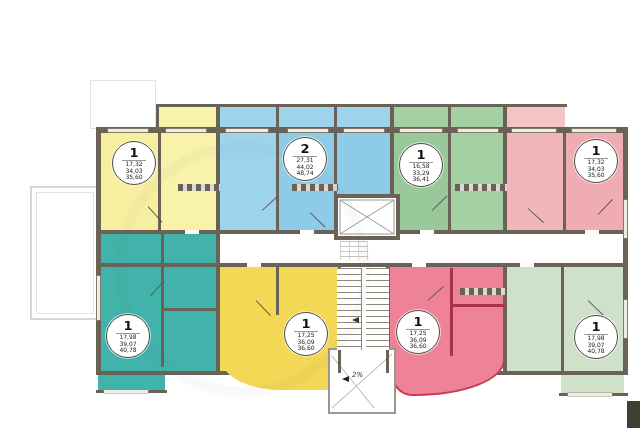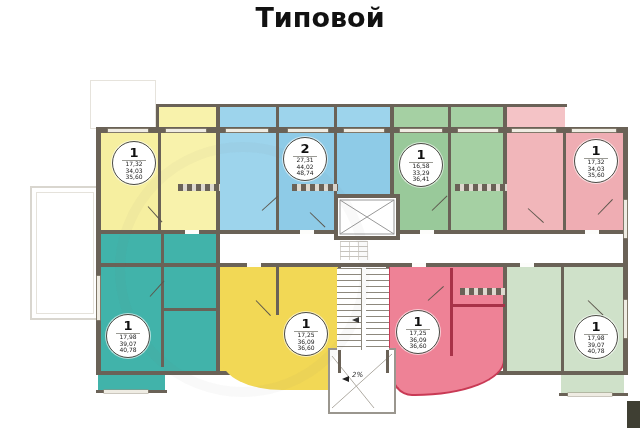--- a/index.html
+++ b/index.html
@@ -41,21 +41,20 @@
   .minitable{position:absolute;left:340px;top:241px;width:28px;height:19px;z-index:3;opacity:.55;
       background-image:repeating-linear-gradient(to bottom,#9a948a 0 1px,transparent 1px 5px),
                        repeating-linear-gradient(90deg,#b9b4aa 0 1px,transparent 1px 9px);}
   .artifact{position:absolute;left:627px;top:401px;width:13px;height:27px;background:#3f3f33;z-index:8;}
   svg.ovl{position:absolute;left:0;top:0;z-index:5;pointer-events:none;}
 </style>
 </head>
 <body>
 
 <div id="app">
-  <div class="title">Типовой</div>
 
   <div class="faint" style="left:90px;top:80px;width:64px;height:47px;"></div>
   <div class="outline" style="left:30px;top:186px;width:66px;height:130px;">
       <div class="inner"></div>
     </div>
   <div class="wm"></div>
 
   <div class="room" style="left:158px;top:107px;width:60px;height:26px;background:#f8f2ab;"></div>
   <div class="room" style="left:218px;top:107px;width:174px;height:26px;background:#9dd4ec;"></div>
   <div class="room" style="left:392px;top:107px;width:113px;height:26px;background:#a5d0a3;"></div>

